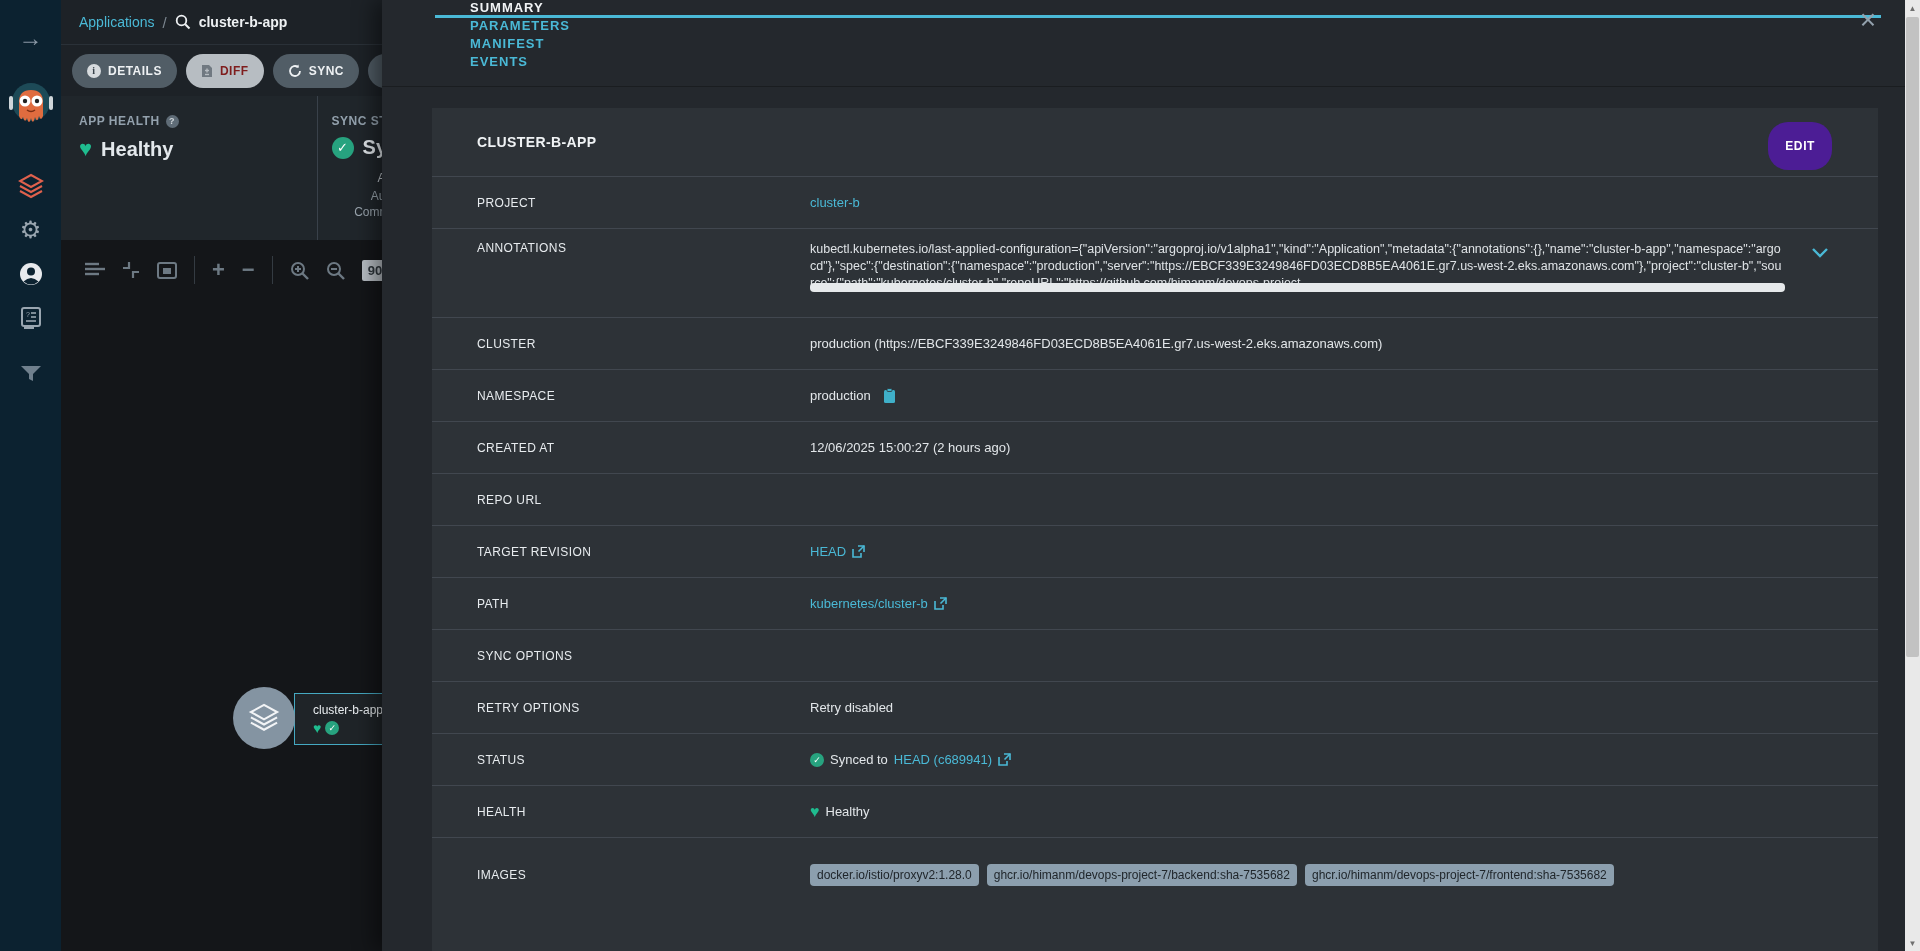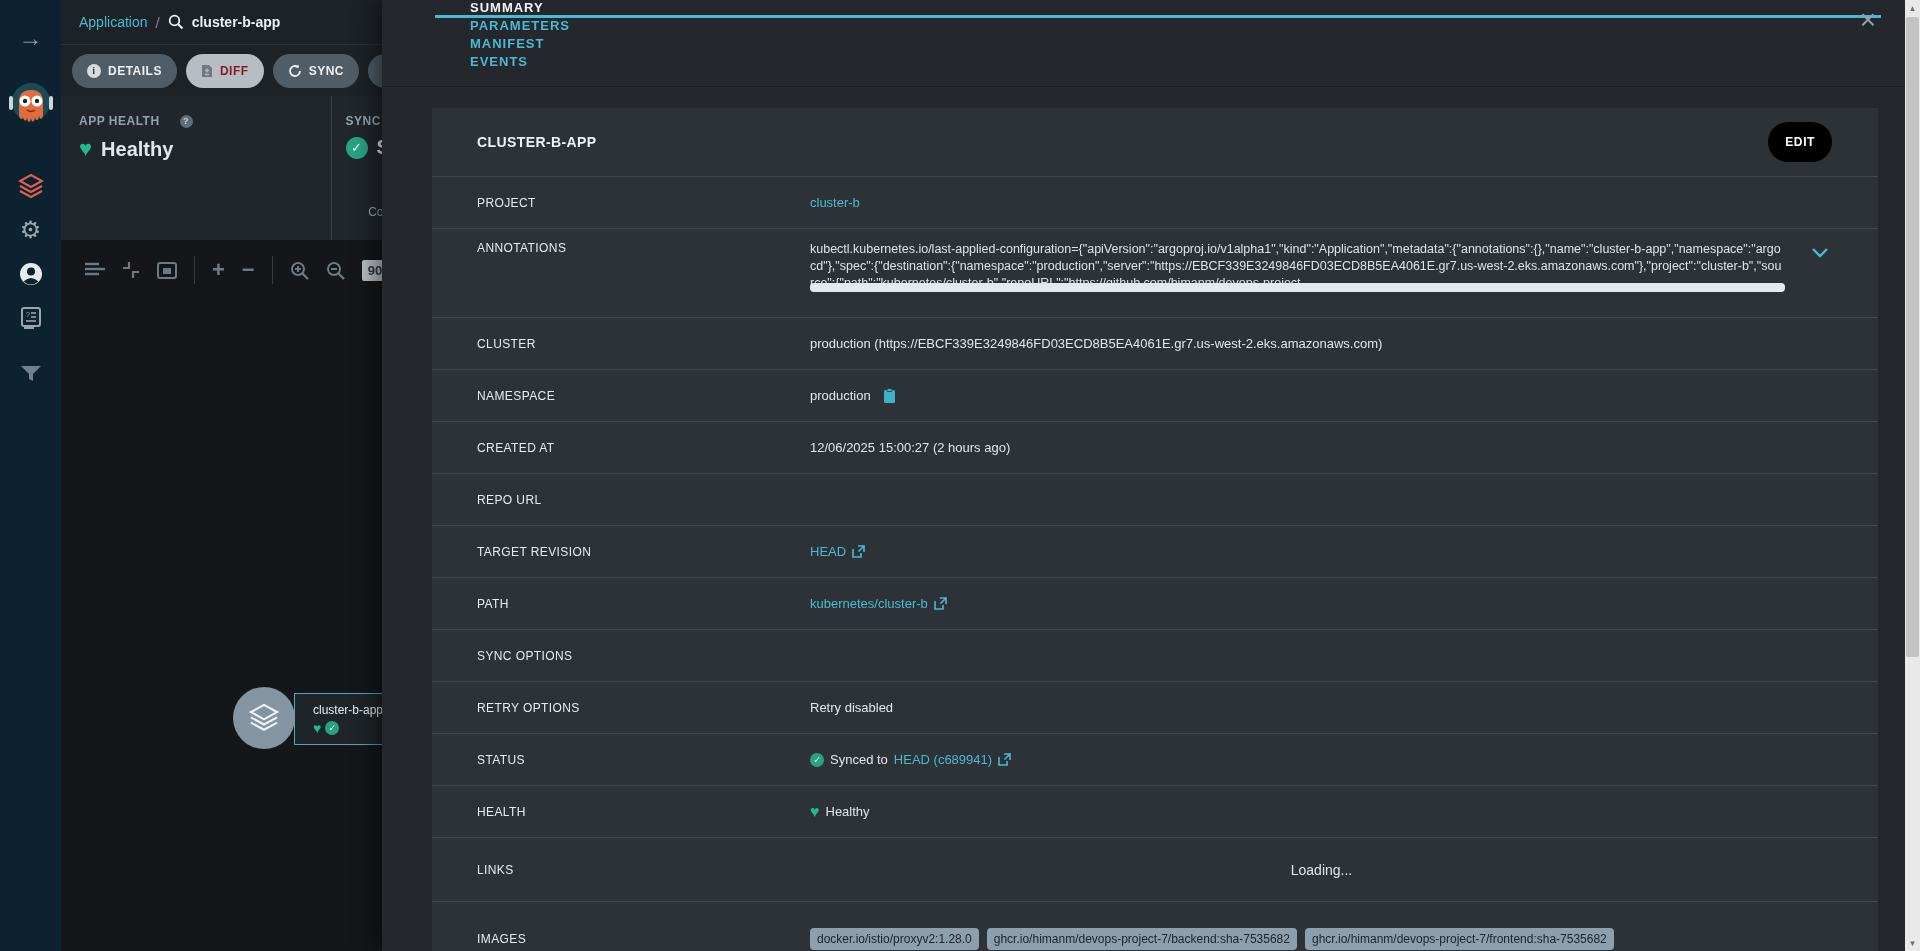--- a/index.html
+++ b/index.html
@@ -26,21 +26,21 @@
         background:#515d66;color:#eef1f3;font-size:12px;font-weight:bold;letter-spacing:.5px;cursor:pointer;white-space:nowrap;}
   .pill.light{background:#b7bdc2;color:#7f1d1d;}
   .info-dot{display:inline-flex;align-items:center;justify-content:center;width:14px;height:14px;border-radius:50%;
             background:#d7dbde;color:#39434b;font-size:10px;font-weight:bold;font-family:"Liberation Serif",serif;}
   .pill.light .info-dot,.pill.light svg{opacity:.85;}
 
   
   #statusstrip{position:absolute;left:0;top:96px;right:0;height:144px;background:#20262b;display:flex;}
   .stat-col{padding:18px 0 0 18px;}
   .stat-col.second{padding-left:14px;border-left:1px solid #39414a;margin-left:138px;}
-  .statlabel{font-size:12px;font-weight:bold;color:#93a1ad;letter-spacing:.5px;display:flex;gap:20px;align-items:center;}
+  .statlabel{font-size:12px;font-weight:bold;color:#93a1ad;letter-spacing:.5px;display:flex;gap:6px;align-items:center;}
   .qbadge{display:inline-flex;align-items:center;justify-content:center;width:13px;height:13px;border-radius:50%;
           background:#5f6c77;color:#cfd6db;font-size:9px;font-weight:bold;cursor:pointer;}
   .bigstat{display:flex;align-items:center;gap:9px;margin-top:8px;}
   .bigstat .txt{font-size:20px;font-weight:bold;color:#e3e8ec;}
   .bigstat .to{font-size:13px;color:#aeb7bf;font-weight:normal;margin-left:2px;}
   .bigstat .target{font-size:13px;color:#4ab9d6;font-weight:normal;}
   .heart{color:#1fbc8f;}
   .heart.big{font-size:22px;}
   .heart.small{font-size:14px;}
   .ckc{display:inline-flex;align-items:center;justify-content:center;border-radius:50%;background:#27a37f;color:#fff;}
@@ -79,21 +79,21 @@
   #vscroll{position:absolute;right:0;top:0;width:15px;height:100%;background:#e9e9e9;}
   .vs-arrow{position:absolute;left:0;width:15px;height:16px;display:flex;align-items:center;justify-content:center;
             font-size:8px;color:#6f6f6f;cursor:pointer;}
   #vs-up{top:0;} #vs-down{bottom:0;}
   #vs-thumb{position:absolute;left:1px;top:17px;width:13px;height:640px;background:#c2c2c2;border-radius:2px;cursor:grab;}
 
   
   #card{position:absolute;left:50px;top:108px;width:1446px;bottom:-40px;background:#2d3237;overflow:hidden;}
   #card-title-row{position:relative;height:68px;display:flex;align-items:center;padding-left:45px;}
   #card-title{font-size:14px;font-weight:bold;color:#f0f3f5;letter-spacing:.4px;}
-  #edit-btn{position:absolute;right:46px;top:14px;height:40px;padding:0 17px;border-radius:20px;background:#000000;
+  #edit-btn{position:absolute;right:46px;top:14px;height:48px;padding:0 17px;border-radius:20px;background:#4c1d95;
             color:#fff;font-weight:bold;font-size:12px;letter-spacing:.6px;display:flex;align-items:center;cursor:pointer;}
   .row{display:flex;align-items:center;border-top:1px solid #41474f;padding:0 45px;height:51px;}
   .lbl{width:333px;min-width:333px;font-size:12px;font-weight:normal;color:#e8ecef;letter-spacing:.4px;}
   .val{font-size:13px;color:#e2e6e9;display:flex;align-items:center;gap:6px;flex:1;min-width:0;}
   .val.center{justify-content:center;}
   .link{color:#4ab9d6;text-decoration:none;cursor:pointer;}
   #row-annotations{height:76px;align-items:flex-start;padding-top:12px;}
   #ann-wrap{position:relative;flex:1;min-width:0;}
   #ann-text{max-height:54px;overflow:hidden;font-size:12.5px;line-height:17px;color:#dfe3e6;word-break:break-all;}
   #ann-hscroll{position:absolute;left:0;right:0;bottom:0;height:9px;background:#e6e9eb;border-radius:4px;cursor:grab;}
@@ -156,21 +156,21 @@
     <div class="sb-icon" style="margin-top:12px;">
       <svg width="22" height="18" viewBox="0 0 22 18">
         <path d="M1 1 L21 1 L13 9 L13 16 L9 14 L9 9 Z" fill="#70808d"></path>
       </svg>
     </div>
   </nav>
 
   <div id="main">
 
     <div id="topbar">
-      <a class="crumb-link">Application</a>
+      <a class="crumb-link">Applications</a>
       <span class="crumb-sep">/</span>
       <svg width="16" height="16" viewBox="0 0 16 16">
         <circle cx="6.5" cy="6.5" r="4.8" fill="none" stroke="#eef1f3" stroke-width="1.8"></circle>
         <line x1="10.2" y1="10.2" x2="14.5" y2="14.5" stroke="#eef1f3" stroke-width="2"></line>
       </svg>
       <span class="crumb-cur">cluster-b-app</span>
     </div>
 
     <div id="actionbar">
       <div class="pill">
@@ -422,26 +422,20 @@
       </div>
 
       <div class="row">
         <div class="lbl">HEALTH</div>
         <div class="val">
           <span class="heart" style="font-size:16px;">♥</span>
           <span>Healthy</span>
         </div>
       </div>
 
-      <div class="row" id="row-links">
-        <div class="lbl">LINKS</div>
-        <div class="val center">
-            <span style="font-size:14px;">Loading...</span>
-          </div>
-      </div>
 
       <div class="row" id="row-images">
         <div class="lbl">IMAGES</div>
         <div class="val">
           <div class="badges">
             <span class="imgbadge">docker.io/istio/proxyv2:1.28.0</span>
             <span class="imgbadge">ghcr.io/himanm/devops-project-7/backend:sha-7535682</span>
             <span class="imgbadge">ghcr.io/himanm/devops-project-7/frontend:sha-7535682</span>
           </div>
         </div>

